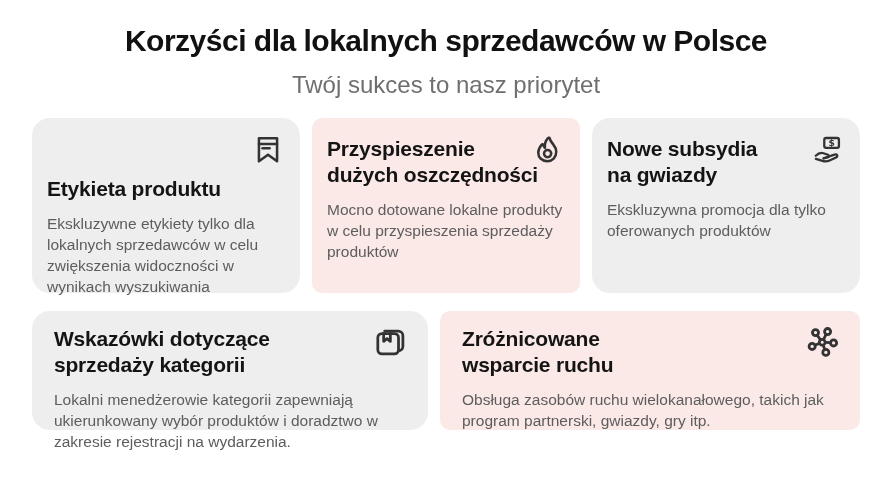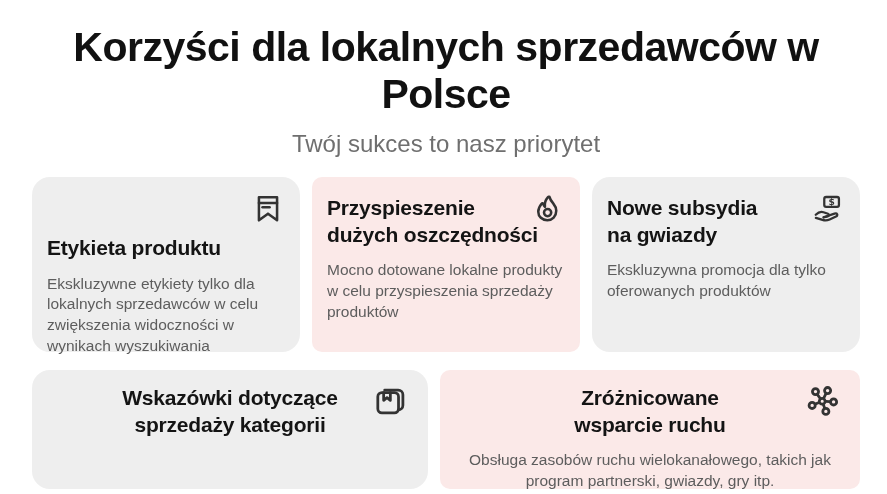--- a/index.html
+++ b/index.html
@@ -16,37 +16,37 @@
   html,body{width:887px;height:494px;}
   body{
     background:var(--page-bg);
     font-family:"Liberation Sans","DejaVu Sans",sans-serif;
     overflow:hidden;
   }
   .page{width:828px;margin-left:32px;}
   .page-title{
     margin-top:24px;
     text-align:center;
-    font-size:41px;
+    font-size:30px;
     font-weight:800;
     letter-spacing:-0.5px;
     color:var(--heading);
     line-height:1.15;
   }
   .page-subtitle{
     margin-top:12px;
     text-align:center;
     font-size:24px;
     color:var(--subtitle-text);
   }
   .cards-row{display:grid;gap:12px;}
   .row-1{margin-top:19px;grid-template-columns:268px 268px 268px;}
   .row-1 .card{height:175px;}
   .row-2{margin-top:18px;grid-template-columns:396px 420px;}
-  .row-2 .card{height:119px;text-align:center;}
+  .row-2 .card{height:119px;}
   .card{
     position:relative;
     border-radius:18px;
     padding:18px 16px 0 15px;
   }
   .row-2 .card{padding:15px 22px 0 22px;}
   .card.gray{background:var(--card-gray);}
   .card.pink{background:var(--card-pink);border-radius:10px;}
   .card-icon{position:absolute;top:16px;right:16px;line-height:0;}
   .row-2 .card-icon{top:14px;right:20px;}
@@ -131,20 +131,21 @@
         <svg viewBox="0 0 24 24" fill="none" stroke="var(--icon-stroke)" stroke-width="1.9" stroke-linecap="round" stroke-linejoin="round">
           <path d="M8 4.2h9.3c1.8 0 3.2 1.4 3.2 3.2v7.2c0 1.8-1.4 3.2-3.2 3.2"></path>
           <rect x="3.3" y="5.9" width="14.2" height="13.9" rx="2.8"></rect>
           <path d="M7.3 5.9v5.3l2.3-1.9 2.3 1.9V5.9"></path>
         </svg>
       </span>
       <h2 class="card-title">
         <span>Wskazówki dotyczące</span>
         <span>sprzedaży kategorii</span>
       </h2>
+      <p class="card-body">Lokalni menedżerowie kategorii zapewniają ukierunkowany wybór produktów i doradztwo w zakresie rejestracji na wydarzenia.</p>
     </section>
 
     <section class="card pink">
       <span class="card-icon">
         <svg viewBox="0 0 24 24" fill="none" stroke="var(--icon-stroke)" stroke-width="1.9" stroke-linecap="round" stroke-linejoin="round">
           <path d="M11.8 11.8L7.2 5.4"></path>
           <path d="M11.8 11.8l3.6-7.2"></path>
           <path d="M11.8 11.8l7.6.5"></path>
           <path d="M11.8 11.8l2.4 6.8"></path>
           <path d="M11.8 11.8l-6.8 2.8"></path>

